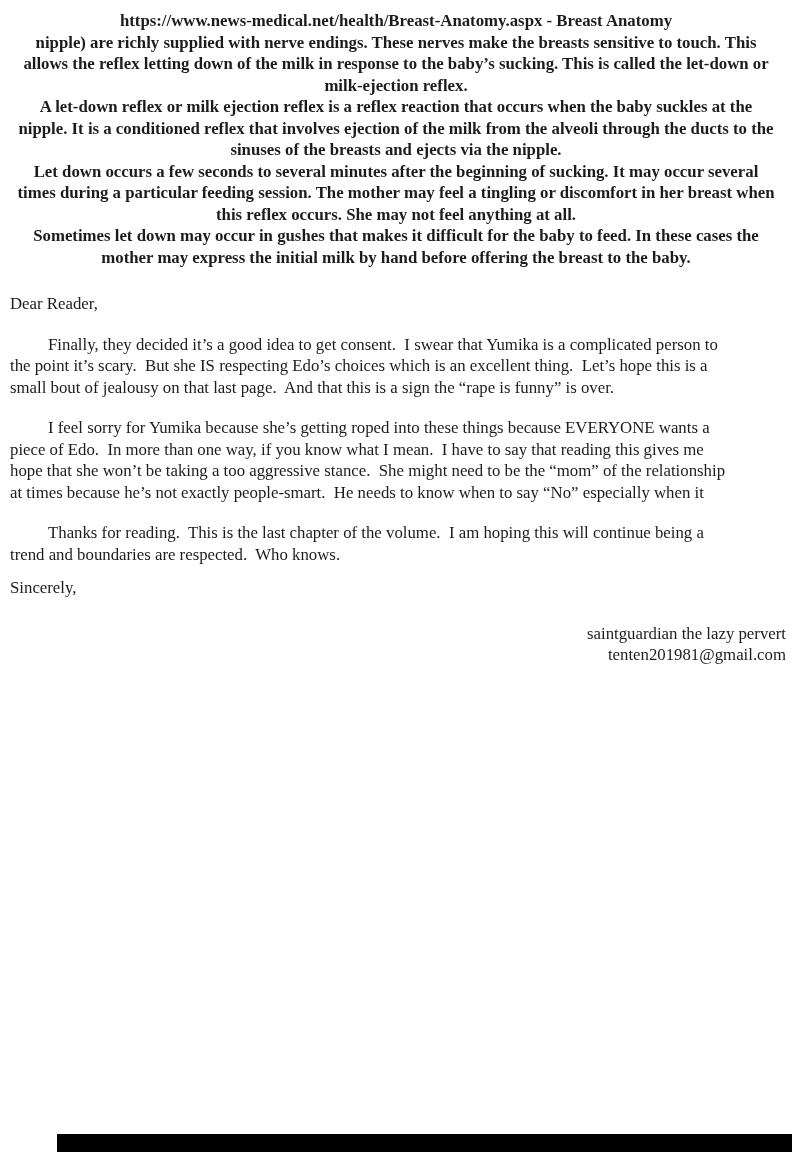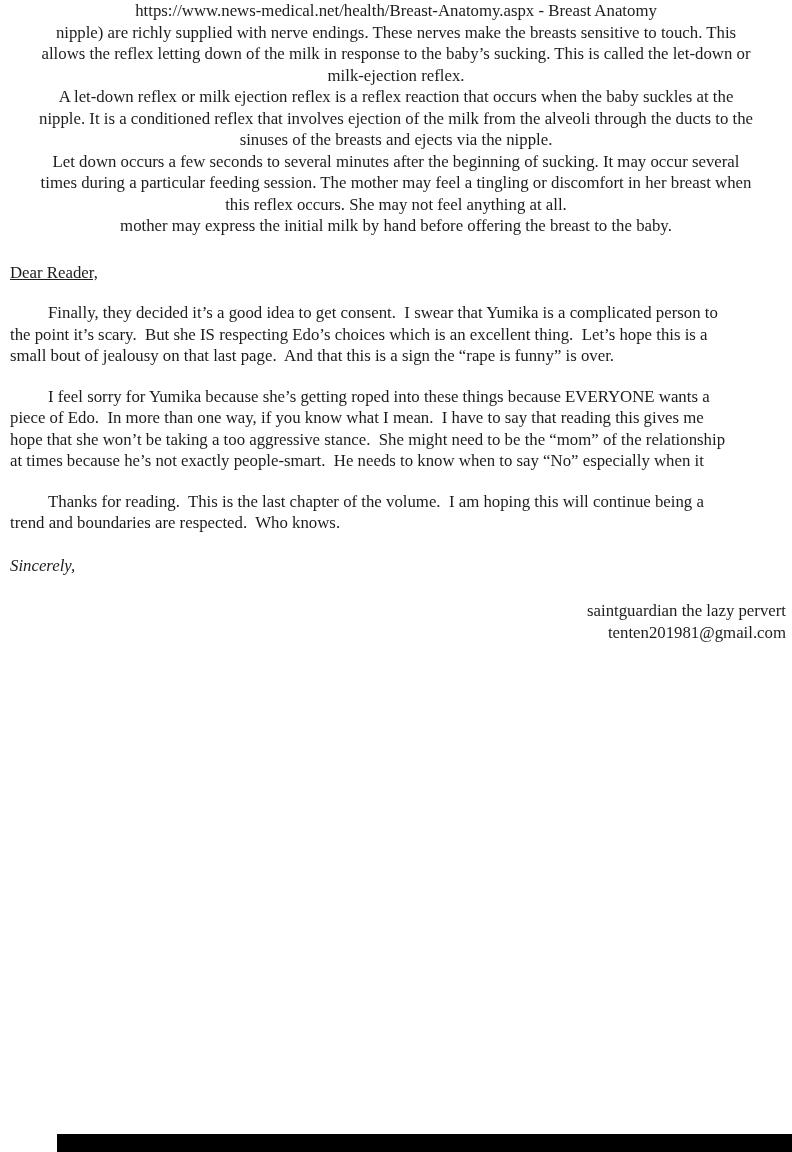--- a/index.html
+++ b/index.html
@@ -9,32 +9,34 @@
     background: #ffffff;
     font-family: "Liberation Serif", "DejaVu Serif", serif;
     font-size: 16.8px;
     line-height: 21.5px;
     color: #1c1c1c;
     position: relative;
     overflow: hidden;
   }
   .page { position: absolute; inset: 0; }
   .health-block {
+    padding-top: 10px;
     text-align: center;
+    font-weight: bold;
   }
   .line { white-space: pre; }
   .letter-block {
     margin-left: 10px;
     margin-right: 6px;
     text-align: left;
   }
-  .salutation { margin-top: 25px; text-decoration: underline; }
+  .salutation { margin-top: 25px; }
   .para { margin-top: 19px; }
   .para.indented .line:first-child { text-indent: 38px; }
-  .closing { margin-top: 21px; font-style: italic; }
+  .closing { margin-top: 12px; }
   .signature { margin-top: 24px; text-align: right; }
   .scan-bar {
     position: absolute;
     left: 57px;
     right: 0;
     bottom: 0;
     height: 18px;
   }
 </style>
 </head>
@@ -47,20 +49,21 @@
     <div>
         <div class="line">nipple) are richly supplied with nerve endings. These nerves make the breasts sensitive to touch. This</div>
         <div class="line">allows the reflex letting down of the milk in response to the baby’s sucking. This is called the let-down or</div>
         <div class="line">milk-ejection reflex.</div>
         <div class="line">A let-down reflex or milk ejection reflex is a reflex reaction that occurs when the baby suckles at the</div>
         <div class="line">nipple. It is a conditioned reflex that involves ejection of the milk from the alveoli through the ducts to the</div>
         <div class="line">sinuses of the breasts and ejects via the nipple.</div>
         <div class="line">Let down occurs a few seconds to several minutes after the beginning of sucking. It may occur several</div>
         <div class="line">times during a particular feeding session. The mother may feel a tingling or discomfort in her breast when</div>
         <div class="line">this reflex occurs. She may not feel anything at all.</div>
+        <div class="line">Sometimes let down may occur in gushes that makes it difficult for the baby to feed. In these cases the</div>
         <div class="line">mother may express the initial milk by hand before offering the breast to the baby.</div>
       </div>
   </div>
 
   <div class="letter-block">
     <div class="line salutation">Dear Reader,</div>
 
     <div class="para indented">
         <div class="line">Finally, they decided it’s a good idea to get consent.  I swear that Yumika is a complicated person to</div>
         <div class="line">the point it’s scary.  But she IS respecting Edo’s choices which is an excellent thing.  Let’s hope this is a</div>

